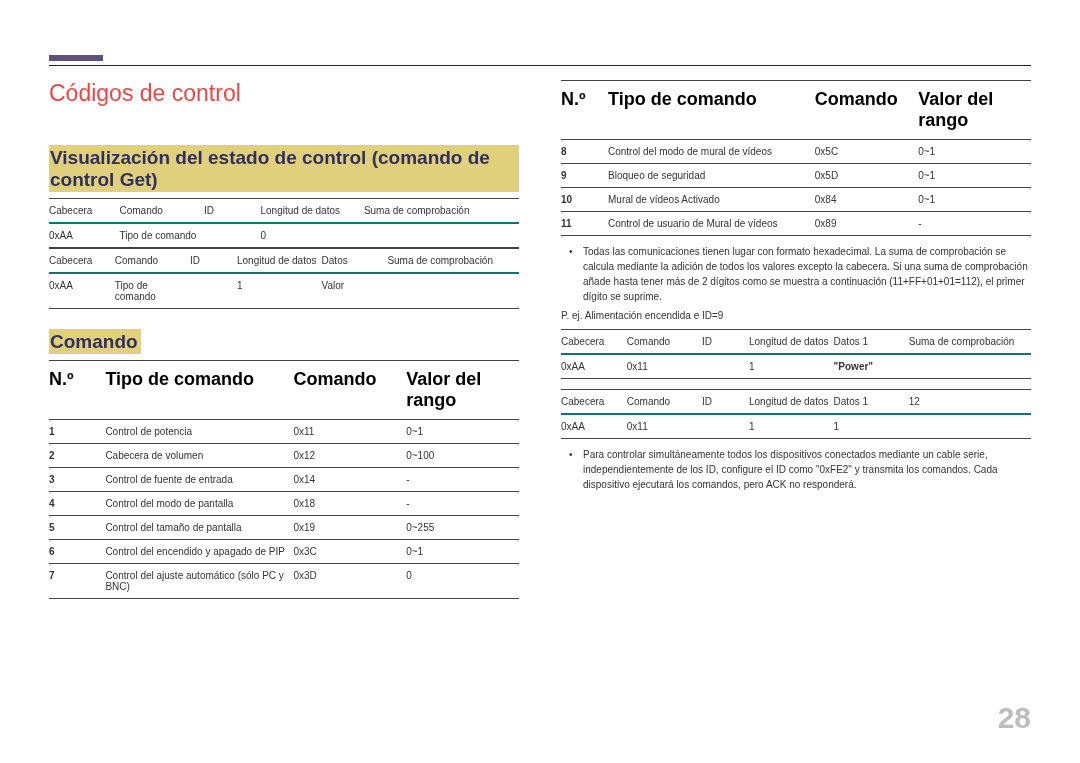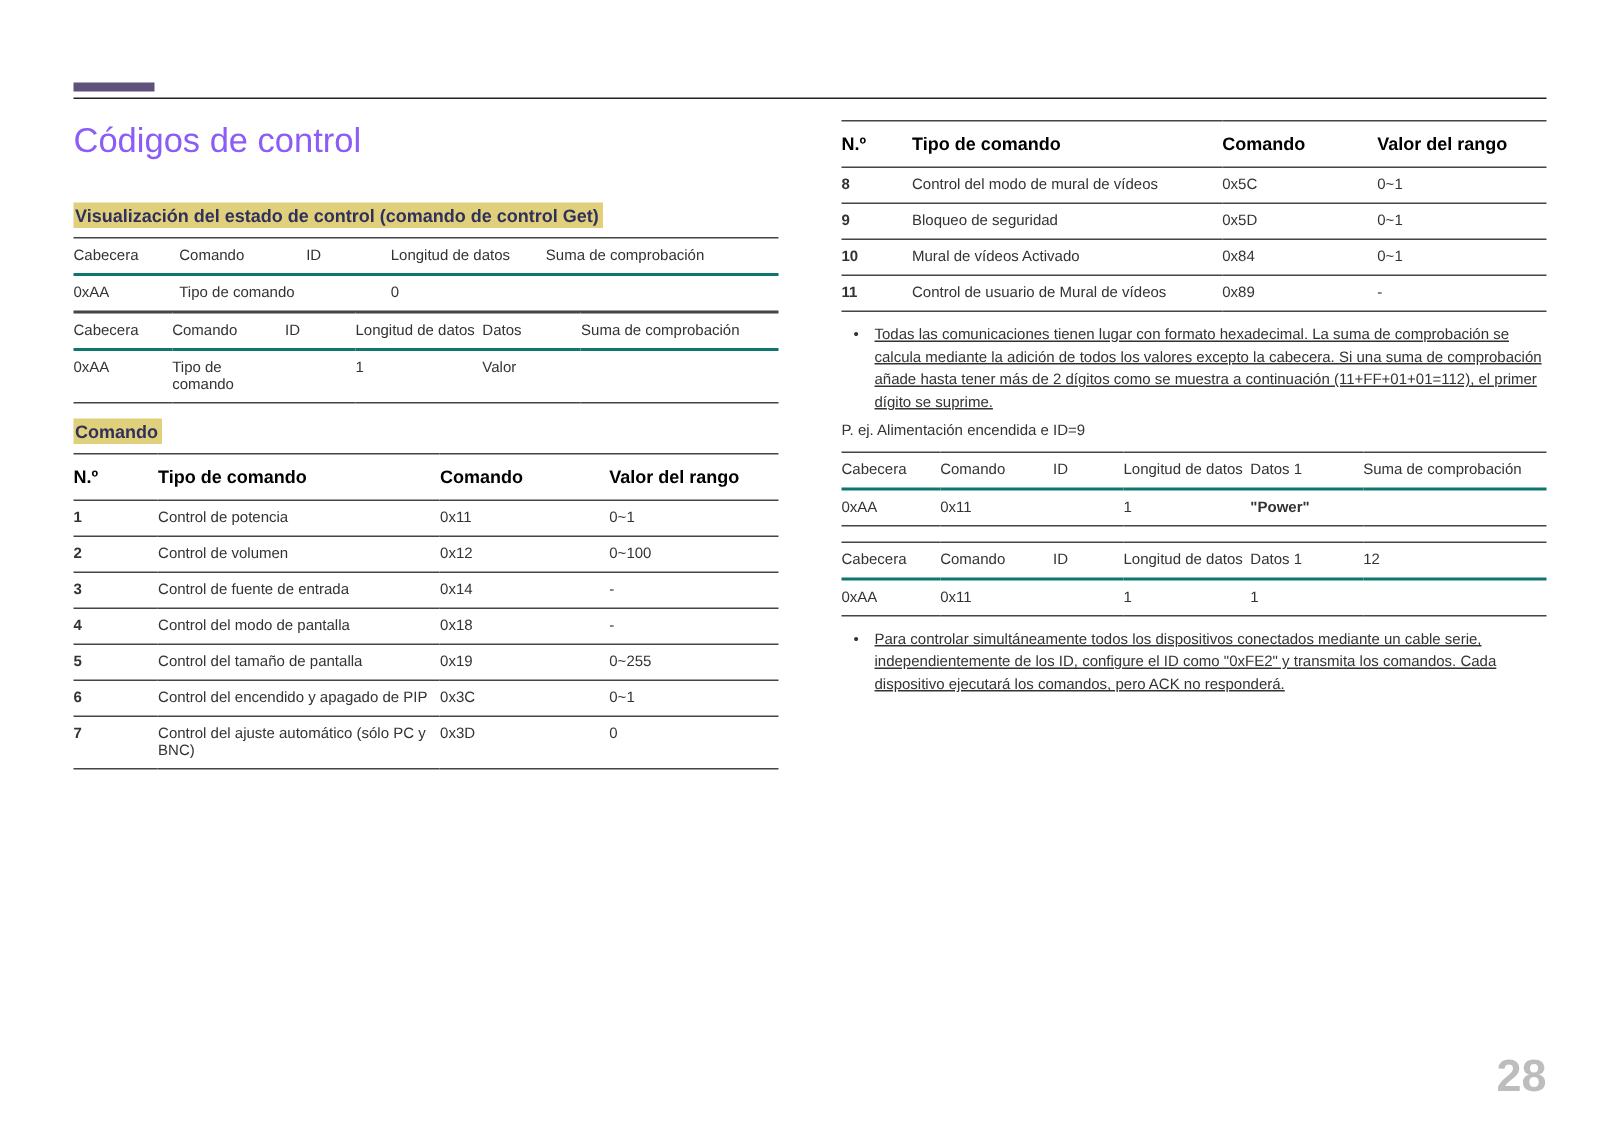--- a/index.html
+++ b/index.html
@@ -32,31 +32,31 @@
     gap: 42px;
     margin-top: 30px;
   }
   .col {
     flex: 1;
     min-width: 0;
   }
   h1 {
     font-size: 23px;
     font-weight: 400;
-    color: #8b5cf6;
+    color: #ef4444;
     margin-bottom: 18px;
   }
   h2 {
     display: inline-block;
-    font-size: 12px;
+    font-size: 19px;
     font-weight: 700;
     color: #30305c;
     background: #e0d07c;
     padding: 2px 3px 1px 1px;
-    margin-top: 10px;
+    margin-top: 20px;
     margin-bottom: 6px;
   }
   table {
     width: 100%;
     border-collapse: collapse;
     font-size: 10px;
     color: #333;
   }
   th, td {
     text-align: left;
@@ -66,38 +66,37 @@
   }
   .thead-row th {
     border-top: 1px solid #444;
     border-bottom: 2px solid #0f766e;
     font-weight: 400;
   }
   .data-row td {
     border-bottom: 1px solid #444;
   }
   .cmd-table th.h {
-    font-size: 12px;
+    font-size: 18px;
     font-weight: 700;
     color: #000;
     padding: 8px 4px 8px 0;
     border-top: 1px solid #444;
     border-bottom: 1px solid #444;
   }
   .cmd-table td.n {
     font-weight: 700;
   }
   .note {
     font-size: 10px;
     color: #333;
     line-height: 1.5;
     padding-left: 22px;
     position: relative;
     margin: 8px 0 6px 0;
-    text-decoration: underline;
   }
   .note::before {
     content: "•";
     position: absolute;
     left: 8px;
   }
   .plain {
     font-size: 10px;
     color: #333;
     margin: 6px 0 8px 0;
@@ -197,21 +196,21 @@
       </tbody>
         <tbody id="cmd-left">
           <tr class="data-row">
             <td class="n">1</td>
             <td>Control de potencia</td>
             <td>0x11</td>
             <td>0~1</td>
           </tr>
           <tr class="data-row">
             <td class="n">2</td>
-            <td>Control de volumen</td>
+            <td>Cabecera de volumen</td>
             <td>0x12</td>
             <td>0~100</td>
           </tr>
           <tr class="data-row">
             <td class="n">3</td>
             <td>Control de fuente de entrada</td>
             <td>0x14</td>
             <td>-</td>
           </tr>
           <tr class="data-row">

